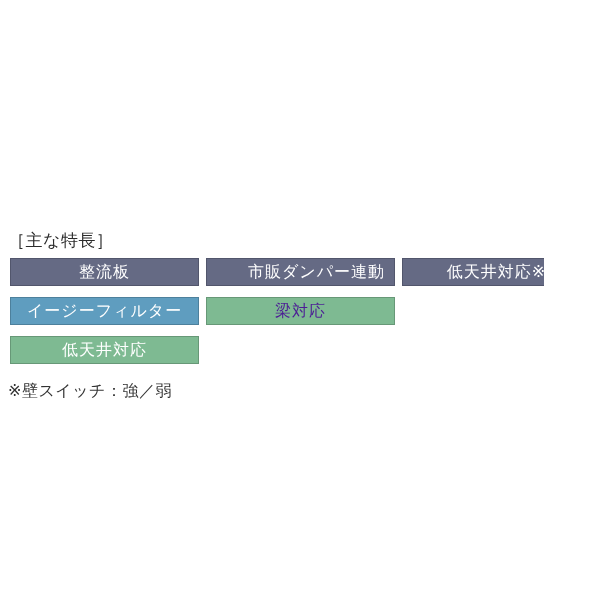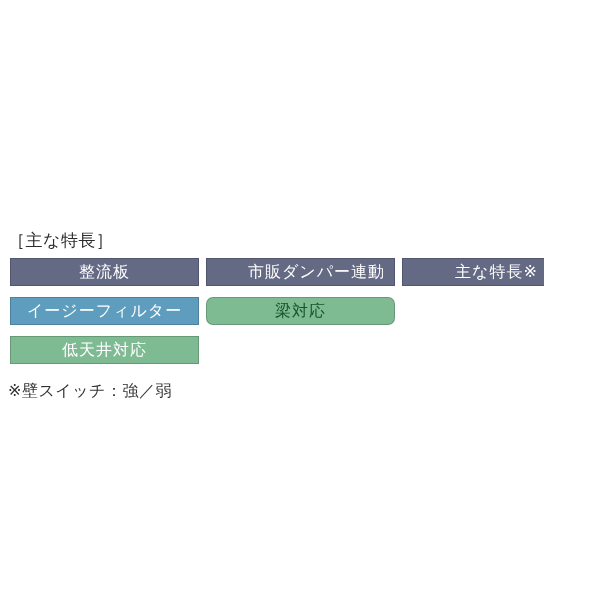--- a/index.html
+++ b/index.html
@@ -64,22 +64,22 @@
 <body style="background: rgb(255, 255, 255);">
 
 <div class="stage">
 
   <div class="section-title">［主な特長］</div>
 
   <div class="feature-grid">
     <div class="badge" style="background: rgb(101, 106, 132); color: rgb(255, 255, 255);">整流板</div>
     <div class="badge" style="background: rgb(101, 106, 132); color: rgb(255, 255, 255); padding-left: 32px;">市販ダンパー連動</div>
 
-    <div class="badge" style="background: rgb(101, 106, 132); color: rgb(255, 255, 255);">主な特長※</div>
+    <div class="badge" style="background: rgb(101, 106, 132); color: rgb(255, 255, 255);">低天井対応※</div>
     <div class="badge" style="background: rgb(95, 157, 191); color: rgb(255, 255, 255);">イージーフィルター</div>
-    <div class="badge" style="background: rgb(126, 186, 146); color: #14532d; border-radius: 7px;">梁対応</div>
+    <div class="badge" style="background: rgb(126, 186, 146); color: #4c1d95;">梁対応</div>
 
     <div class="badge col1" style="background: rgb(126, 186, 146); color: rgb(255, 255, 255);">低天井対応</div>
   </div>
 
   <div class="footnote">※壁スイッチ：強／弱</div>
 
 </div>
 
 </body></html>

